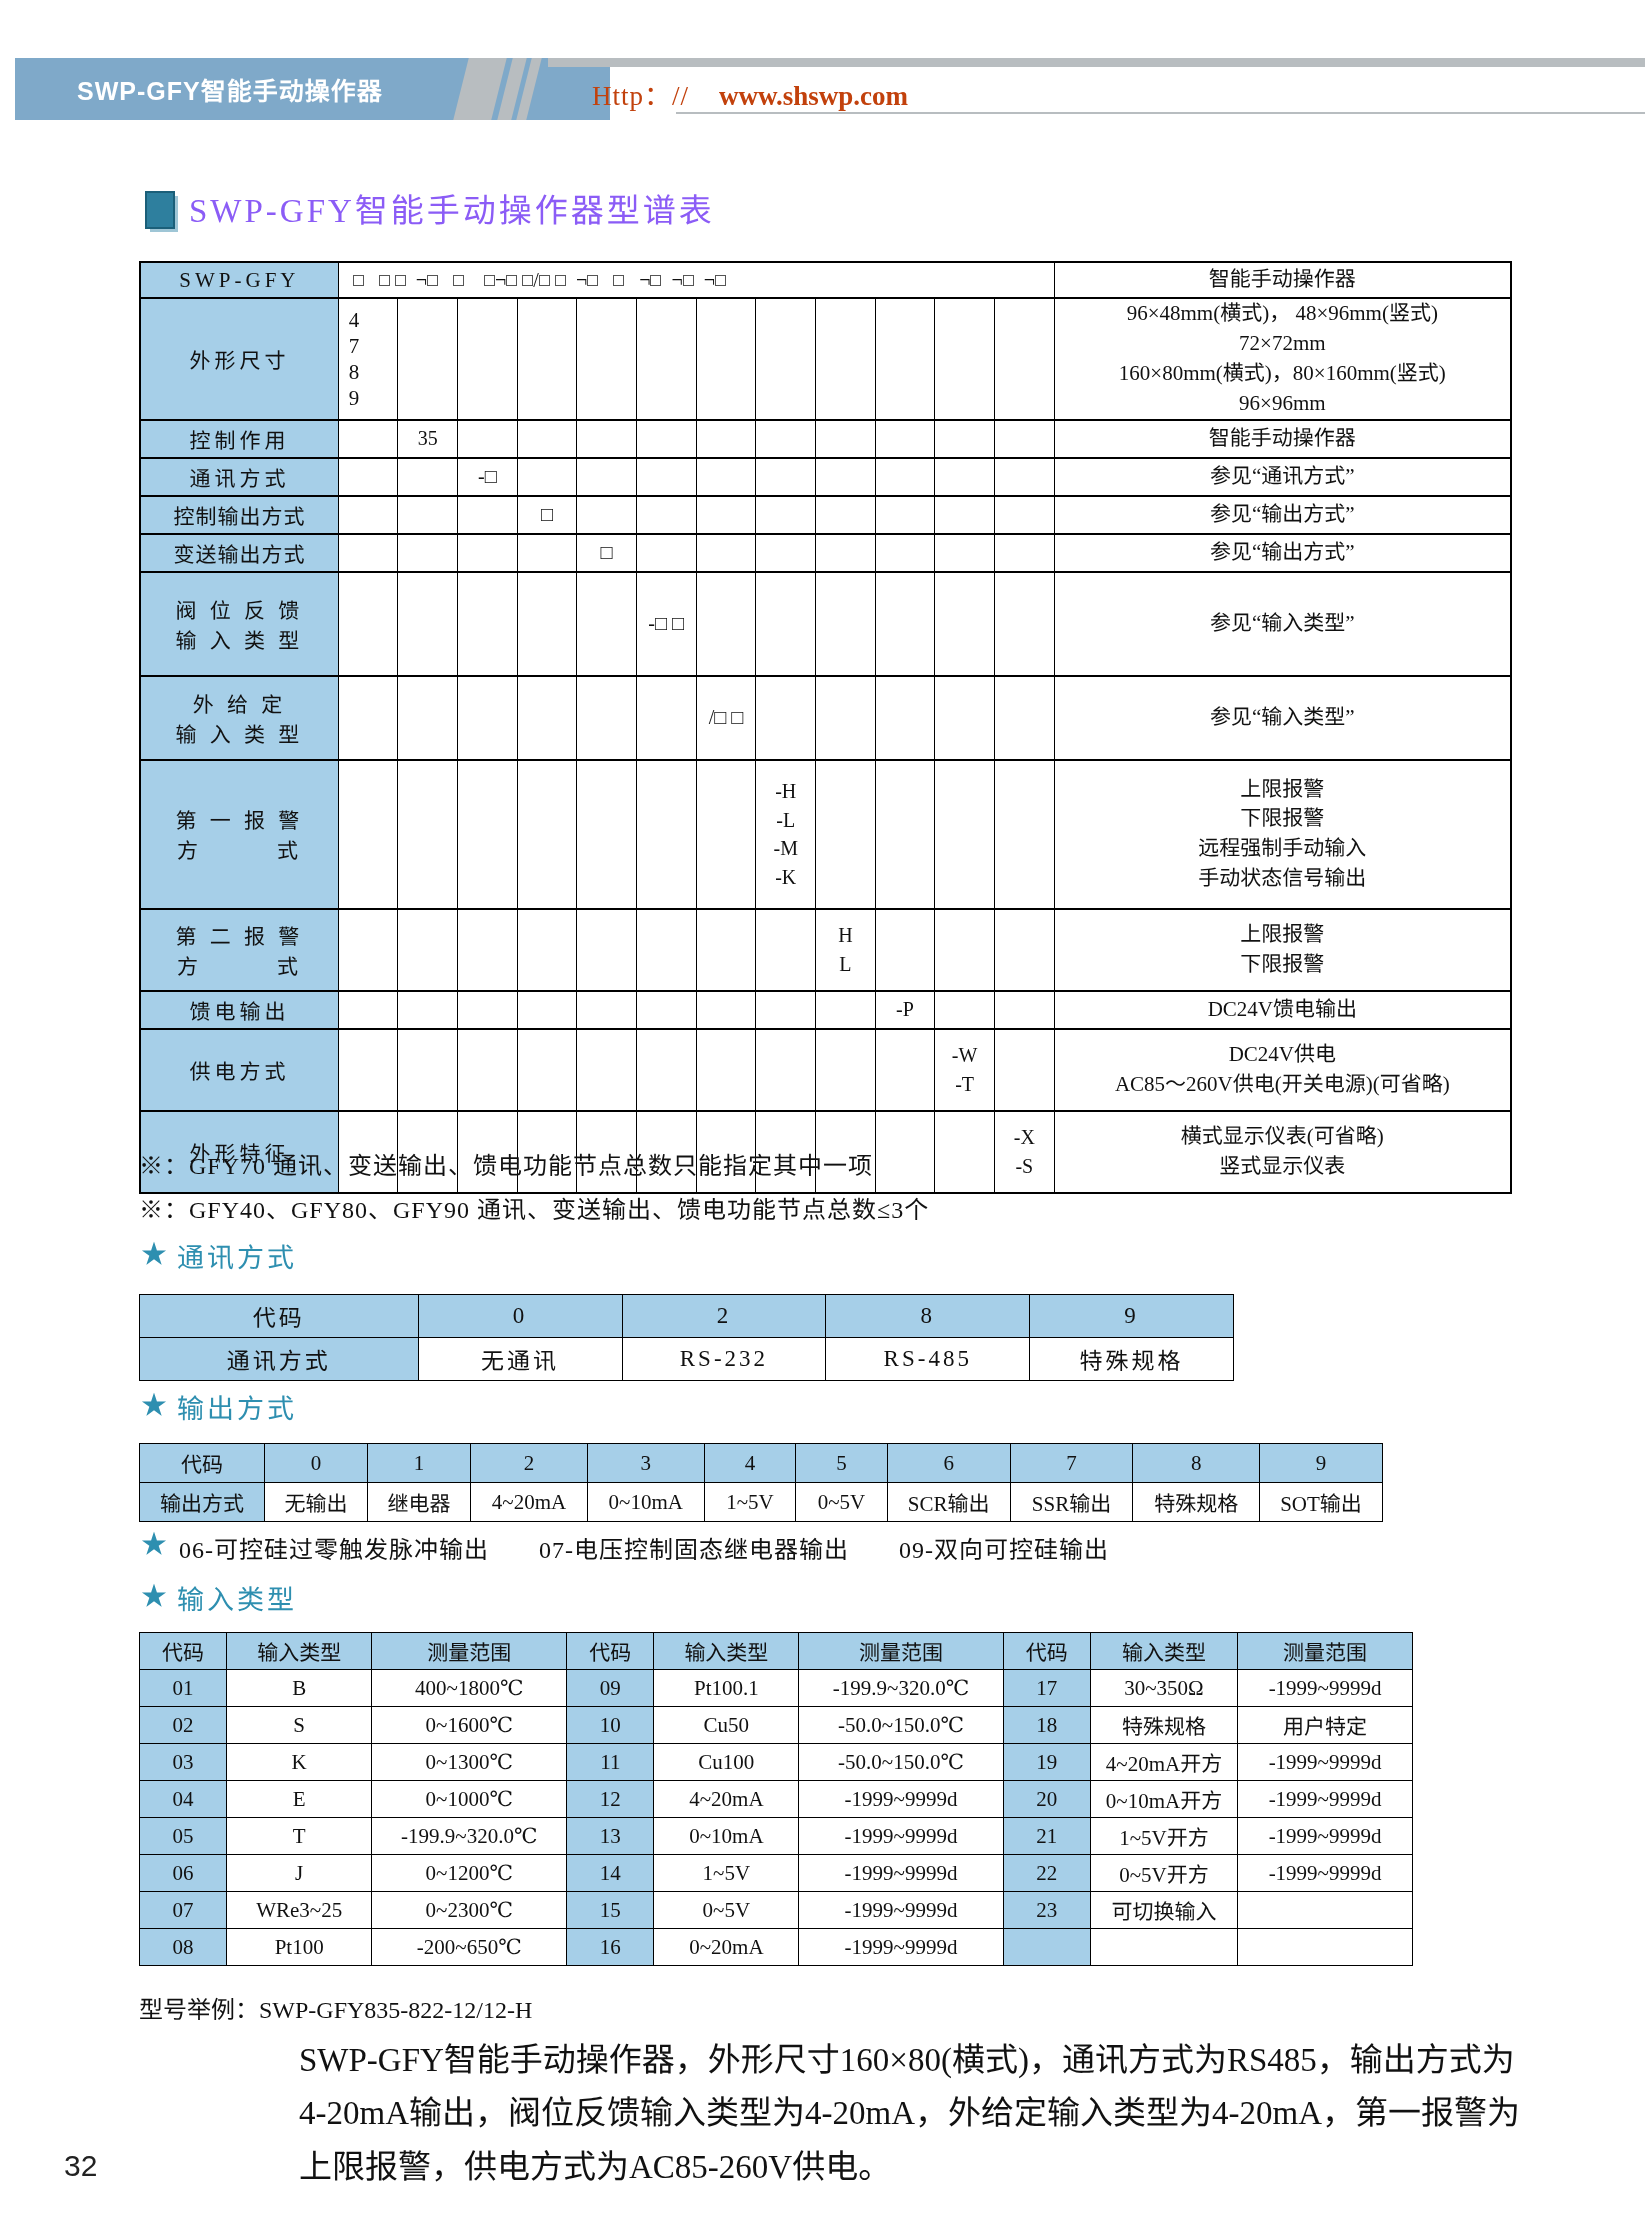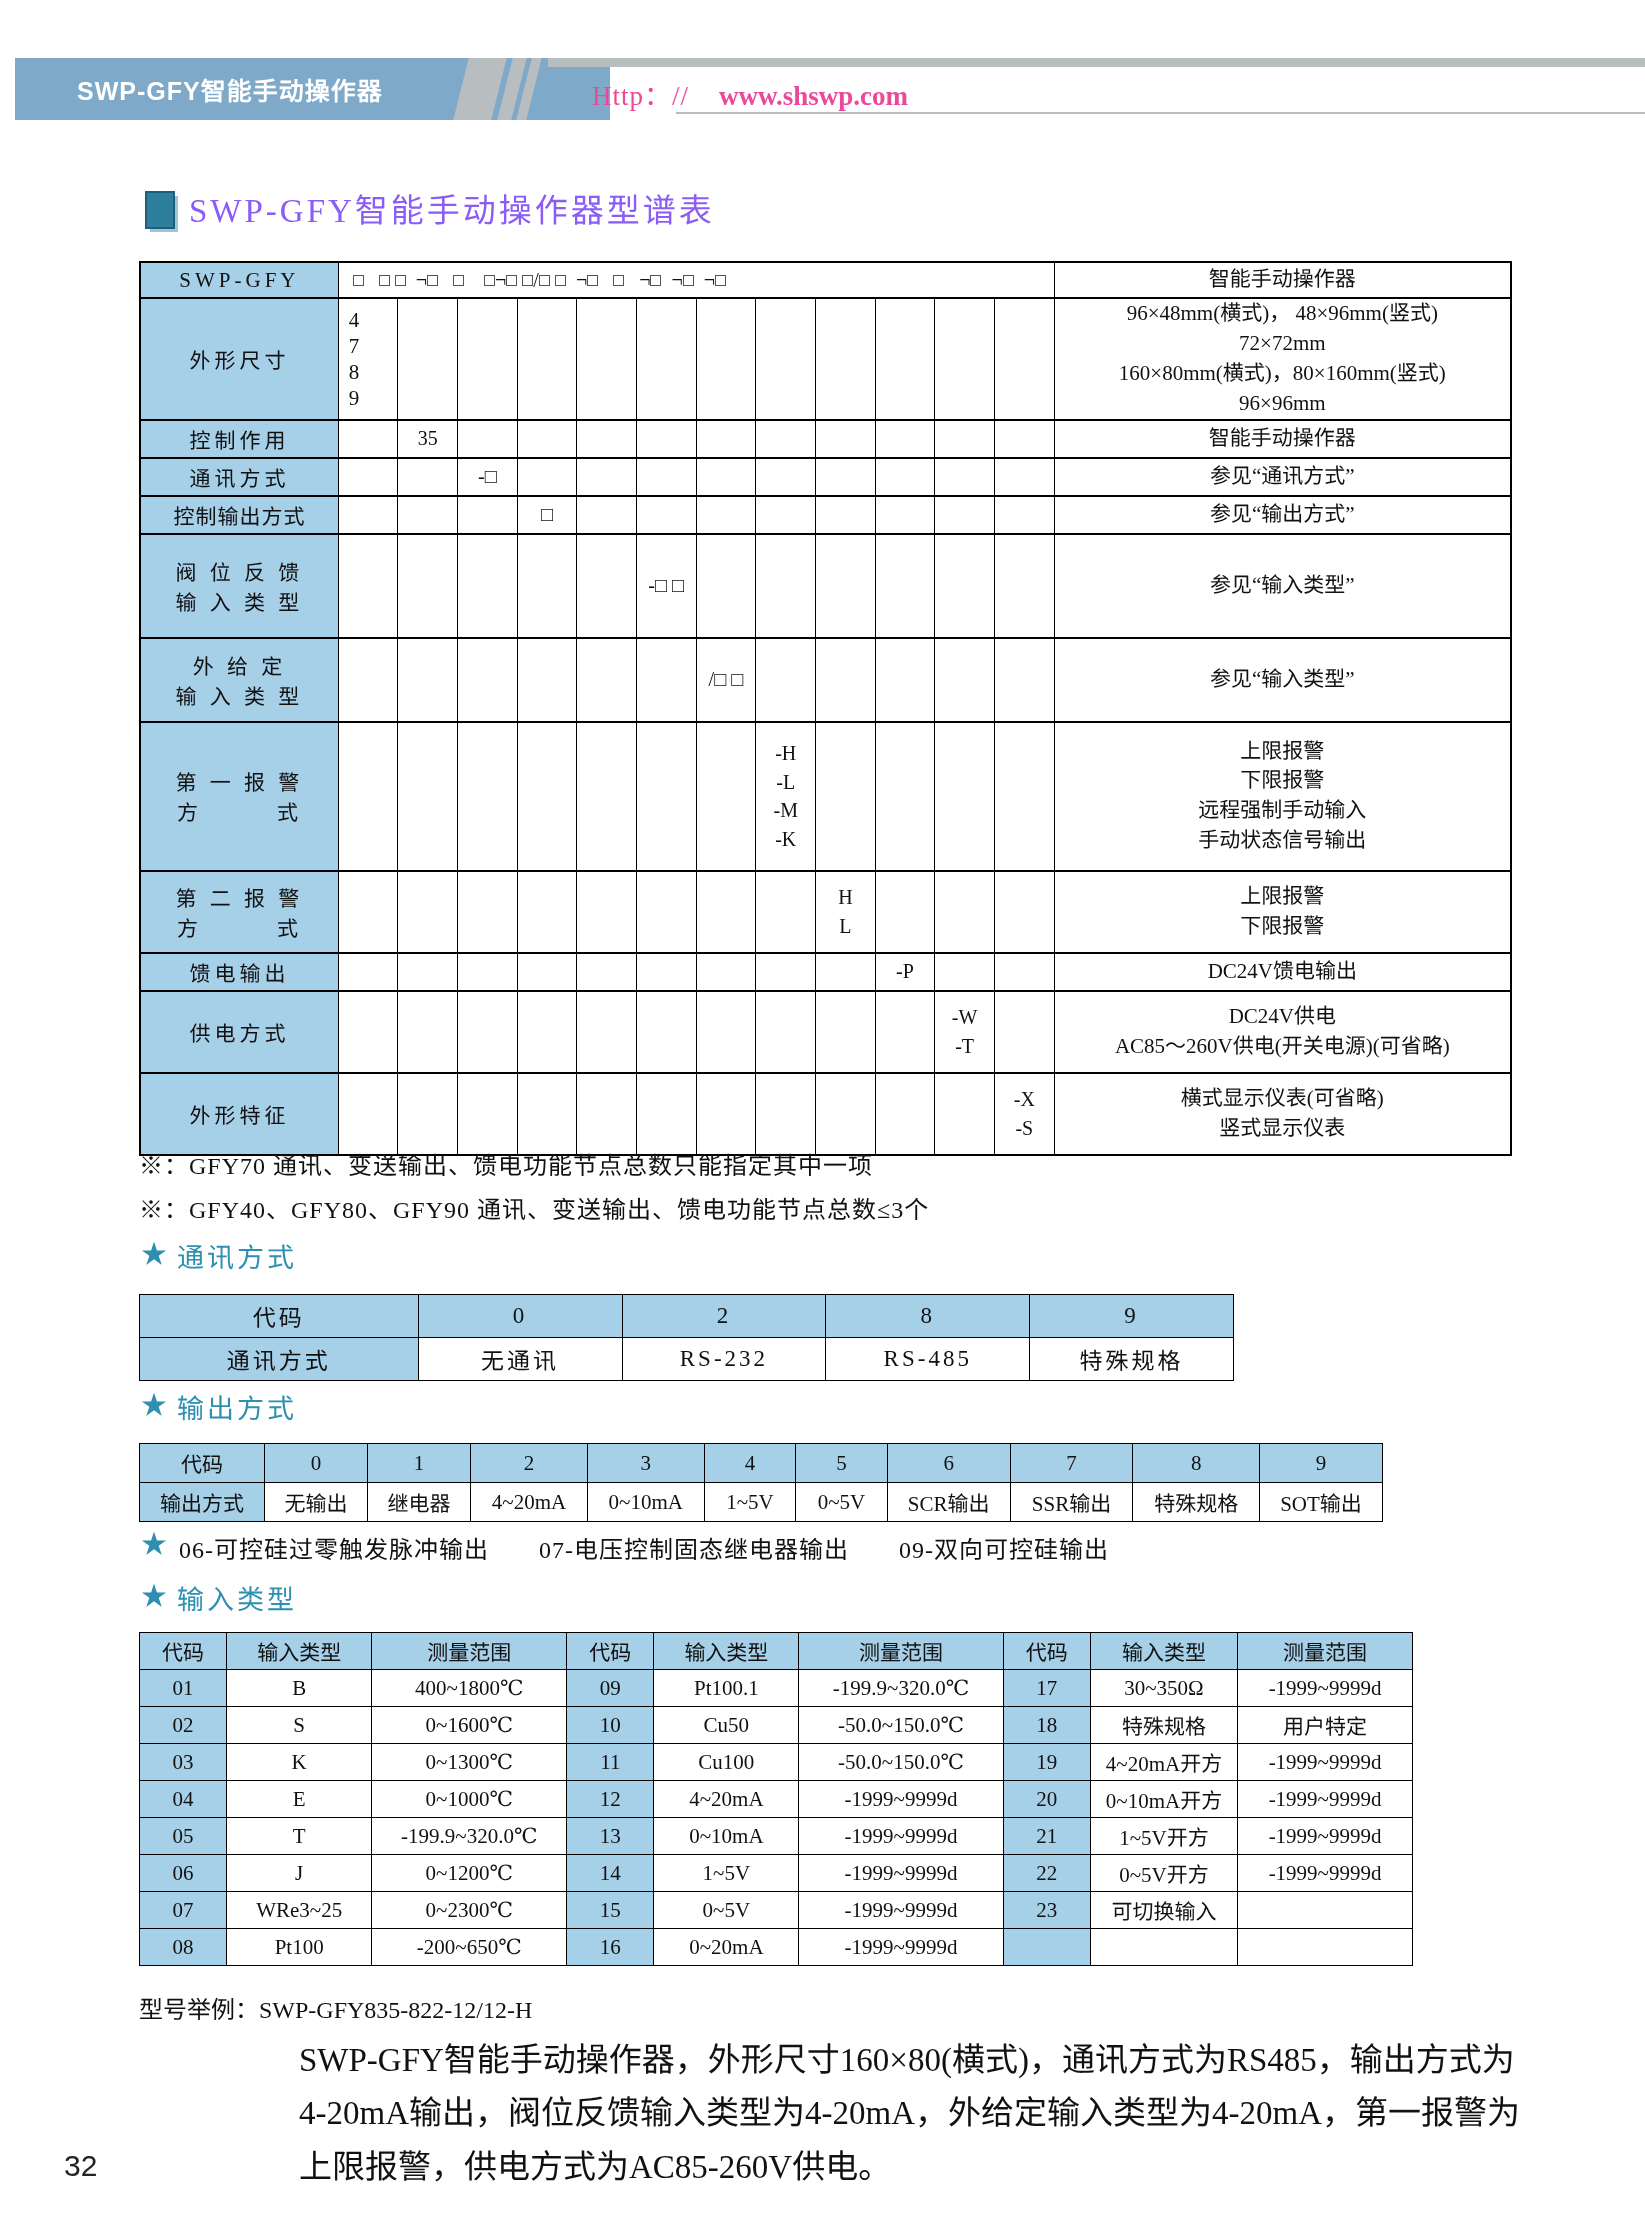--- a/index.html
+++ b/index.html
@@ -68,21 +68,21 @@
     position: absolute;
     left: 661px; top: 54px;
     width: 985px; height: 2px;
     background: #b8bdc0;
   }
   .hdr-url {
     position: absolute;
     left: 577px; top: 16px;
     font-family: "Liberation Serif", "DejaVu Serif", serif;
     font-size: 27px;
-    color: #ec4899;
+    color: #c2410c;
   }
   .hdr-url .proto { letter-spacing: 1px; }
   .hdr-url .dom { font-weight: bold; margin-left: 30px; }
 
   
   .sec-title {
     position: absolute;
     font-family: "Liberation Serif", "DejaVu Serif", serif;
     font-size: 33px;
     color: #8b5cf6;
@@ -309,20 +309,36 @@
       <td class="white thick-top"></td>
         <td class="white thick-top"></td>
         <td class="white thick-top"></td>
       <td class="white thick-top"></td>
         <td class="white thick-top"></td>
         <td class="white thick-top"></td>
       <td class="white thick-top"></td>
       <td class="white desc thick-top">参见“输出方式”</td>
     </tr>
 
+    <tr>
+      <td class="blue lbl thick-top" style="letter-spacing:1px;">变送输出方式</td>
+      <td class="white thick-top"></td>
+        <td class="white thick-top"></td>
+        <td class="white thick-top"></td>
+        <td class="white thick-top"></td>
+      <td class="white codecell thick-top">□</td>
+      <td class="white thick-top"></td>
+        <td class="white thick-top"></td>
+        <td class="white thick-top"></td>
+      <td class="white thick-top"></td>
+        <td class="white thick-top"></td>
+        <td class="white thick-top"></td>
+      <td class="white thick-top"></td>
+      <td class="white desc thick-top">参见“输出方式”</td>
+    </tr>
 
     <tr style="height:104px;">
       <td class="blue lbl thick-top">
         <div>阀 位 反 馈</div>
         <div>输 入 类 型</div>
       </td>
       <td class="white thick-top"></td>
         <td class="white thick-top"></td>
         <td class="white thick-top"></td>
         <td class="white thick-top"></td>

